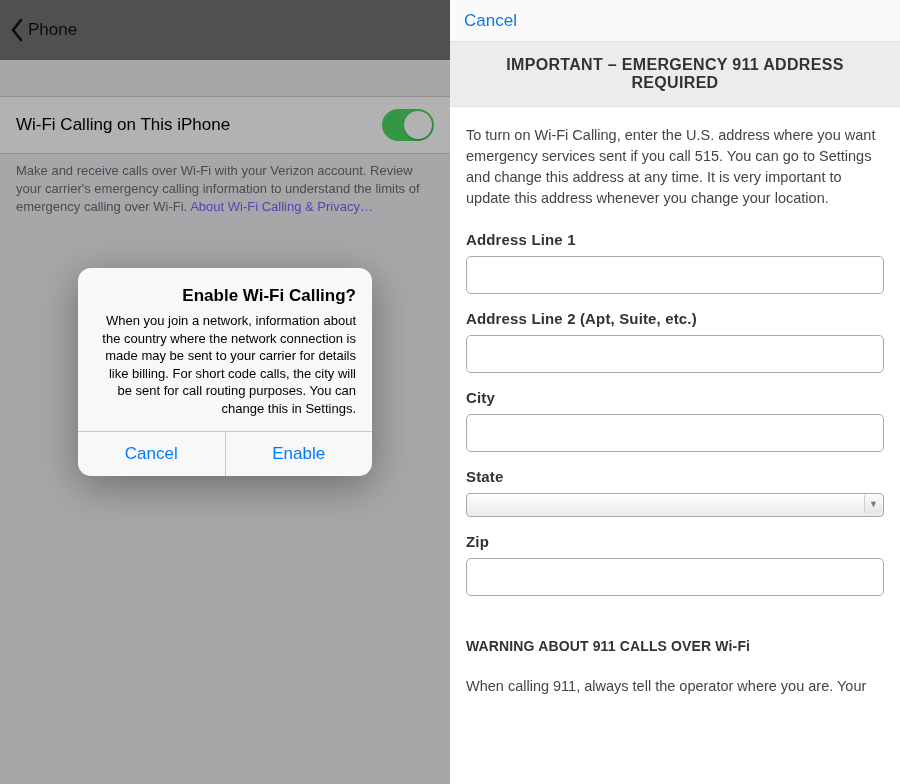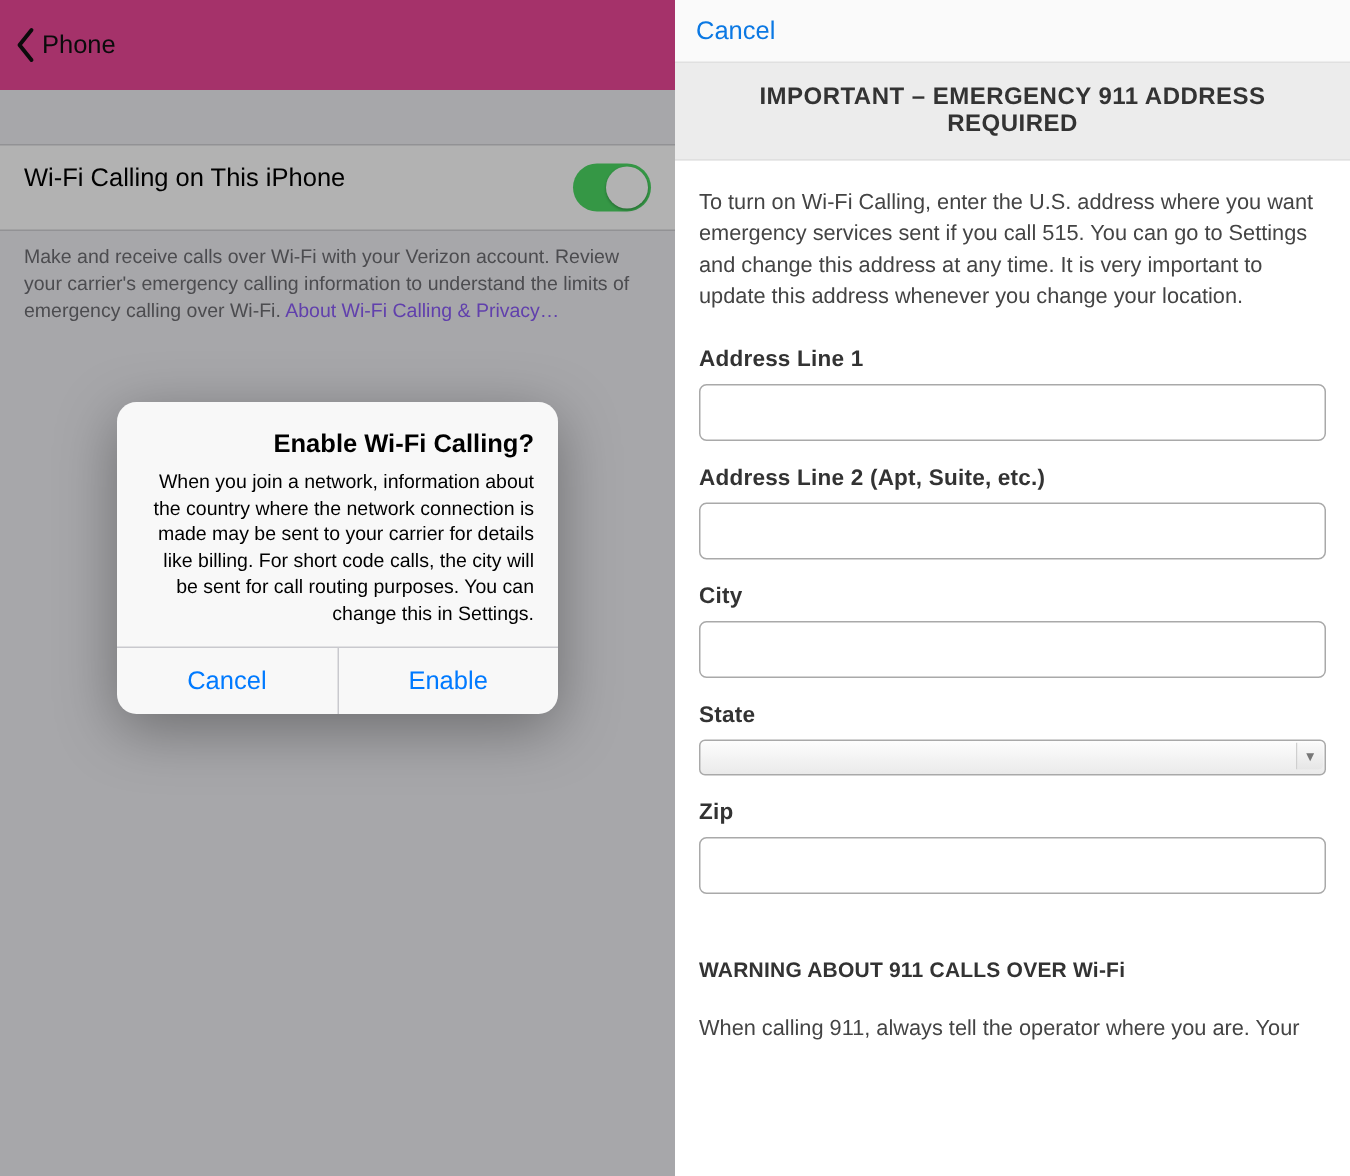--- a/index.html
+++ b/index.html
@@ -14,41 +14,41 @@
     background: #efeff4;
   }
   .left-dim {
     position: absolute; inset: 0;
     background: rgba(0,0,0,0.30);
     z-index: 5;
     pointer-events: none;
   }
   .nav {
     height: 60px;
-    background: #ec4899;
+    background: #737373;
     display: flex; align-items: center;
     padding: 0 10px;
     position: relative;
   }
   .back {
     display: flex; align-items: center;
     color: #111; font-size: 17px;
   }
   .chev { width: 14px; height: 24px; margin-right: 4px; }
   .nav-title {
     position: absolute; left: 0; right: 0;
     text-align: center; font-weight: 600; font-size: 17px;
     pointer-events: none;
   }
   .group-gap { height: 36px; }
   .row {
     background: #fff;
     border-top: 1px solid #d1d1d6;
     border-bottom: 1px solid #d1d1d6;
-    display: flex; justify-content: space-between;
+    display: flex; align-items: center; justify-content: space-between;
     padding: 12px 16px;
     font-size: 17px;
   }
   .switch {
     width: 52px; height: 32px; border-radius: 16px;
     background: #4cd964; position: relative;
   }
   .knob {
     position: absolute; right: 2px; top: 2px;
     width: 28px; height: 28px; border-radius: 50%;

